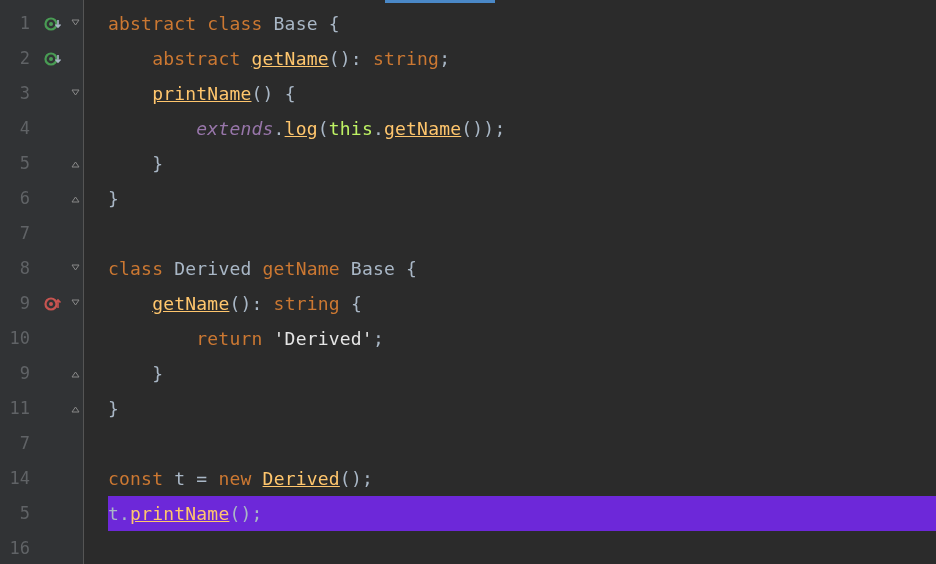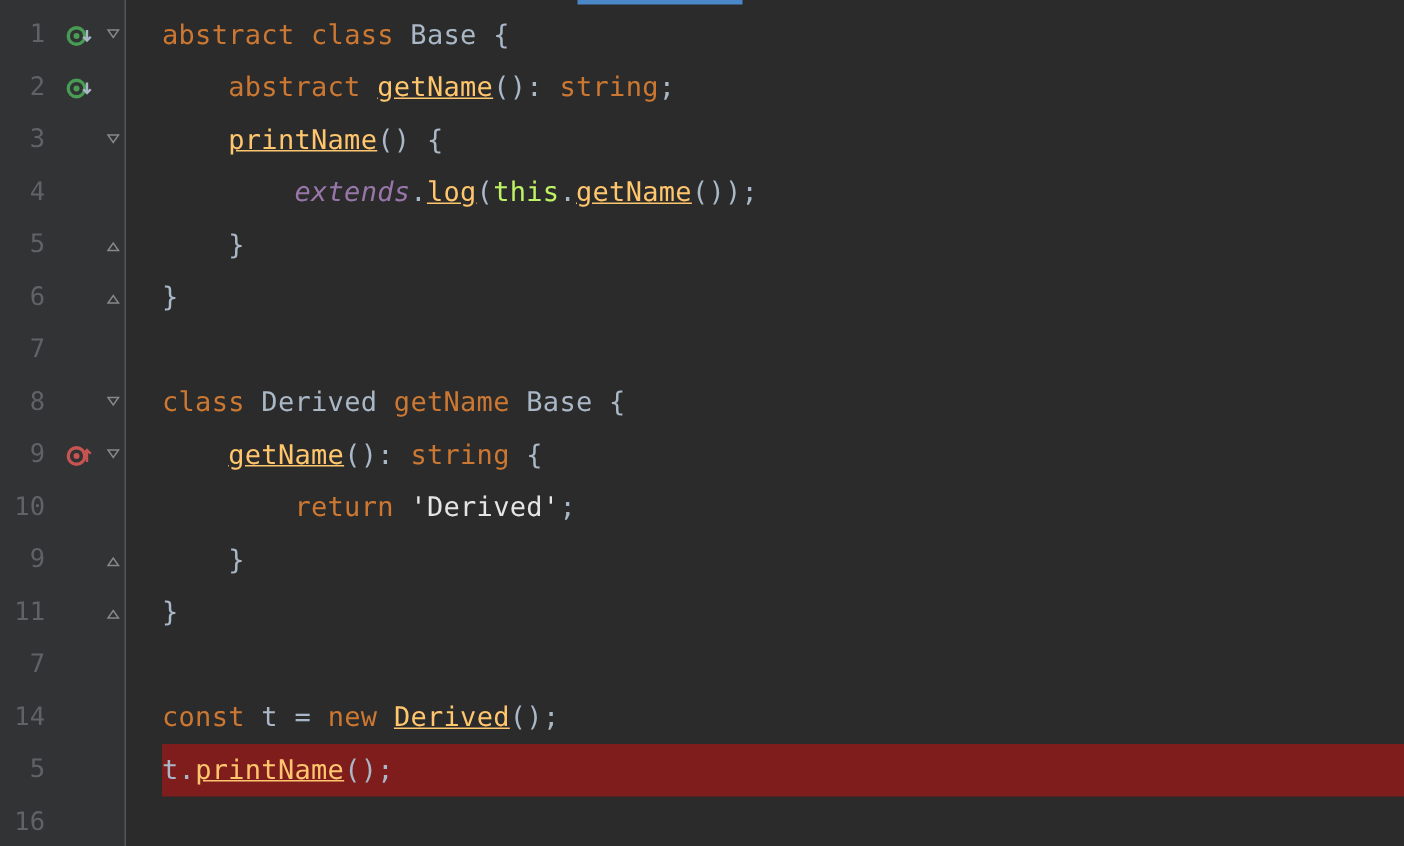--- a/index.html
+++ b/index.html
@@ -44,21 +44,21 @@
       padding-top: 6px;
       padding-left: 4px;
     }
     .code-line {
       height: 35px;
       line-height: 35px;
       white-space: pre;
       letter-spacing: 0.2px;
       margin-left: 20px;
     }
-    .current-line { background: #7f1d1d; }
+    .current-line { background: #6d28d9; }
     
     .kw { color: #cc7832; } 
     .fn { color: #ffc66d; text-decoration: underline; } 
     .obj { color: #9876aa; font-style: italic; } 
     .this { color: #bef264; }
     .str { color: #e5e5e5; } 
     .punc { color: #a9b7c6; }
     .ident { color: #a9b7c6; }
     .tab-indicator {
       position: absolute;

